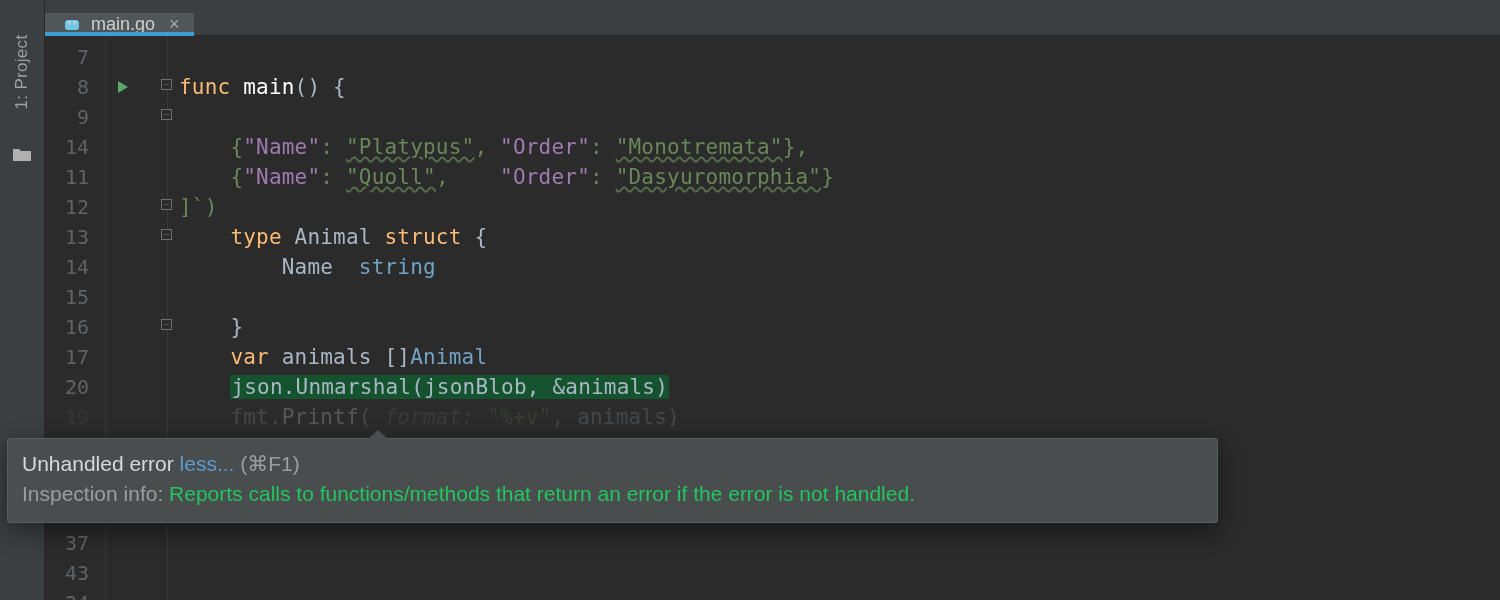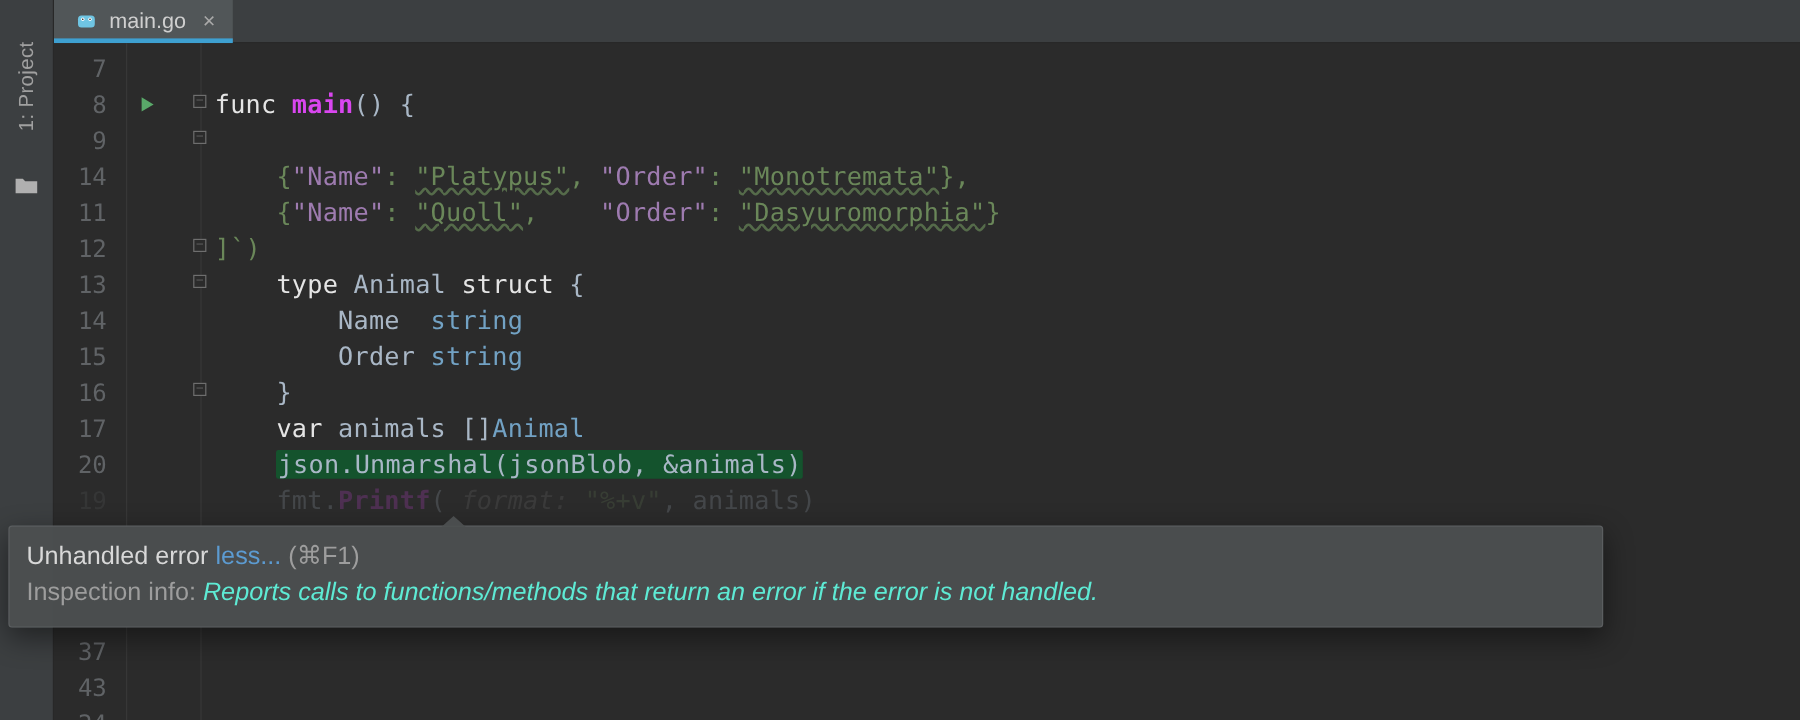--- a/index.html
+++ b/index.html
@@ -36,21 +36,21 @@
     }
     
     .tabbar {
       position:absolute; left:45px; top:0; right:0; height:36px;
       background:#3c3f41;
       display:flex; align-items:flex-end;
       border-bottom:1px solid #282828;
     }
     .tab {
       display:flex; align-items:center;
-      height:36px;
+      height:22px;
       padding:0 10px 0 18px;
       background:#515658;
       position:relative;
       font-family:"Helvetica Neue",Arial,sans-serif;
       font-size:18px;
       color:#cfcfcf;
       gap:10px;
     }
     .tab-underline {
       position:absolute; left:0; right:0; bottom:-1px;
@@ -102,56 +102,56 @@
       color:#6e6e6e;
       background:#2b2b2b;
     }
     .code {
       white-space:pre;
       padding-left:14px;
       font-size:21px;
       letter-spacing:.2px;
     }
     
-    .kw { color:#e5e5e5;text-align:center; }
-    .fn { color:#d946ef;font-weight:bold; }
+    .kw { color:#fdba74;text-align:center; }
+    .fn { color:#ffffff; }
     .str { color:#6a8759; }
     .str-u { color:#6a8759; text-decoration:underline wavy #556b4a; }
     .key { color:#9e7bb0; }
     .typ { color:#72a2c4; }
     .builtin { color:#8888c6; }
     .hint { color:#787878; font-style:italic; }
     .hl { background:#14532d; border-radius:2px; padding:0 1px; }
     .fade { opacity:.2; }
     
     .popup {
       position:absolute;
       left:7px; top:438px;
-      width:1329px;
+      width:1211px;
       background:rgba(75,78,80,.97);
       border:1px solid #5b5e60;
       border-radius:3px;
       font-family:"Helvetica Neue",Arial,sans-serif;
       font-size:21px;
       color:#b9b9b9;
       padding:10px 14px 12px 14px;
       line-height:1.45;
       box-shadow:0 8px 24px rgba(0,0,0,.45);
     }
     .popup-arrow {
       position:absolute;
       left:360px; top:-9px;
       width:0; height:0;
       border-left:10px solid transparent;
       border-right:10px solid transparent;
       border-bottom:9px solid rgba(75,78,80,.97);
     }
     .popup .link { color:#5c9bd1; }
     .popup .label { color:#9d9d9d; }
-    .popup .msg   { color:#5eead4;font-style:italic; }
+    .popup .msg   { color:#22c55e; }
     .popup .title { color:#d8d8d8; }
   </style>
 </head>
 <body>
 
 <div class="tool-strip">
   <span class="tool-label">1: Project</span>
   <span class="tool-icon">
     <svg width="20" height="16" viewBox="0 0 20 16">
         <path fill="#b0b0b0" d="M1 2h6l2 2h10v10H1z"></path>
@@ -234,21 +234,20 @@
 
     <div class="row">
       <div class="ln">14</div>
         <div class="run"></div>
       <div class="code"><span>        </span><span>Name  </span><span class="typ">string</span></div>
     </div>
 
     <div class="row">
       <div class="ln">15</div>
         <div class="run"></div>
-      <div class="code"><span>        </span><span>Order </span><span class="typ">string</span></div>
     </div>
 
     <div class="row">
       <div class="ln">16</div>
         <div class="run"></div>
       <div class="fold">–</div>
       <div class="code"><span>    </span><span>}</span></div>
     </div>
 
     <div class="row">

